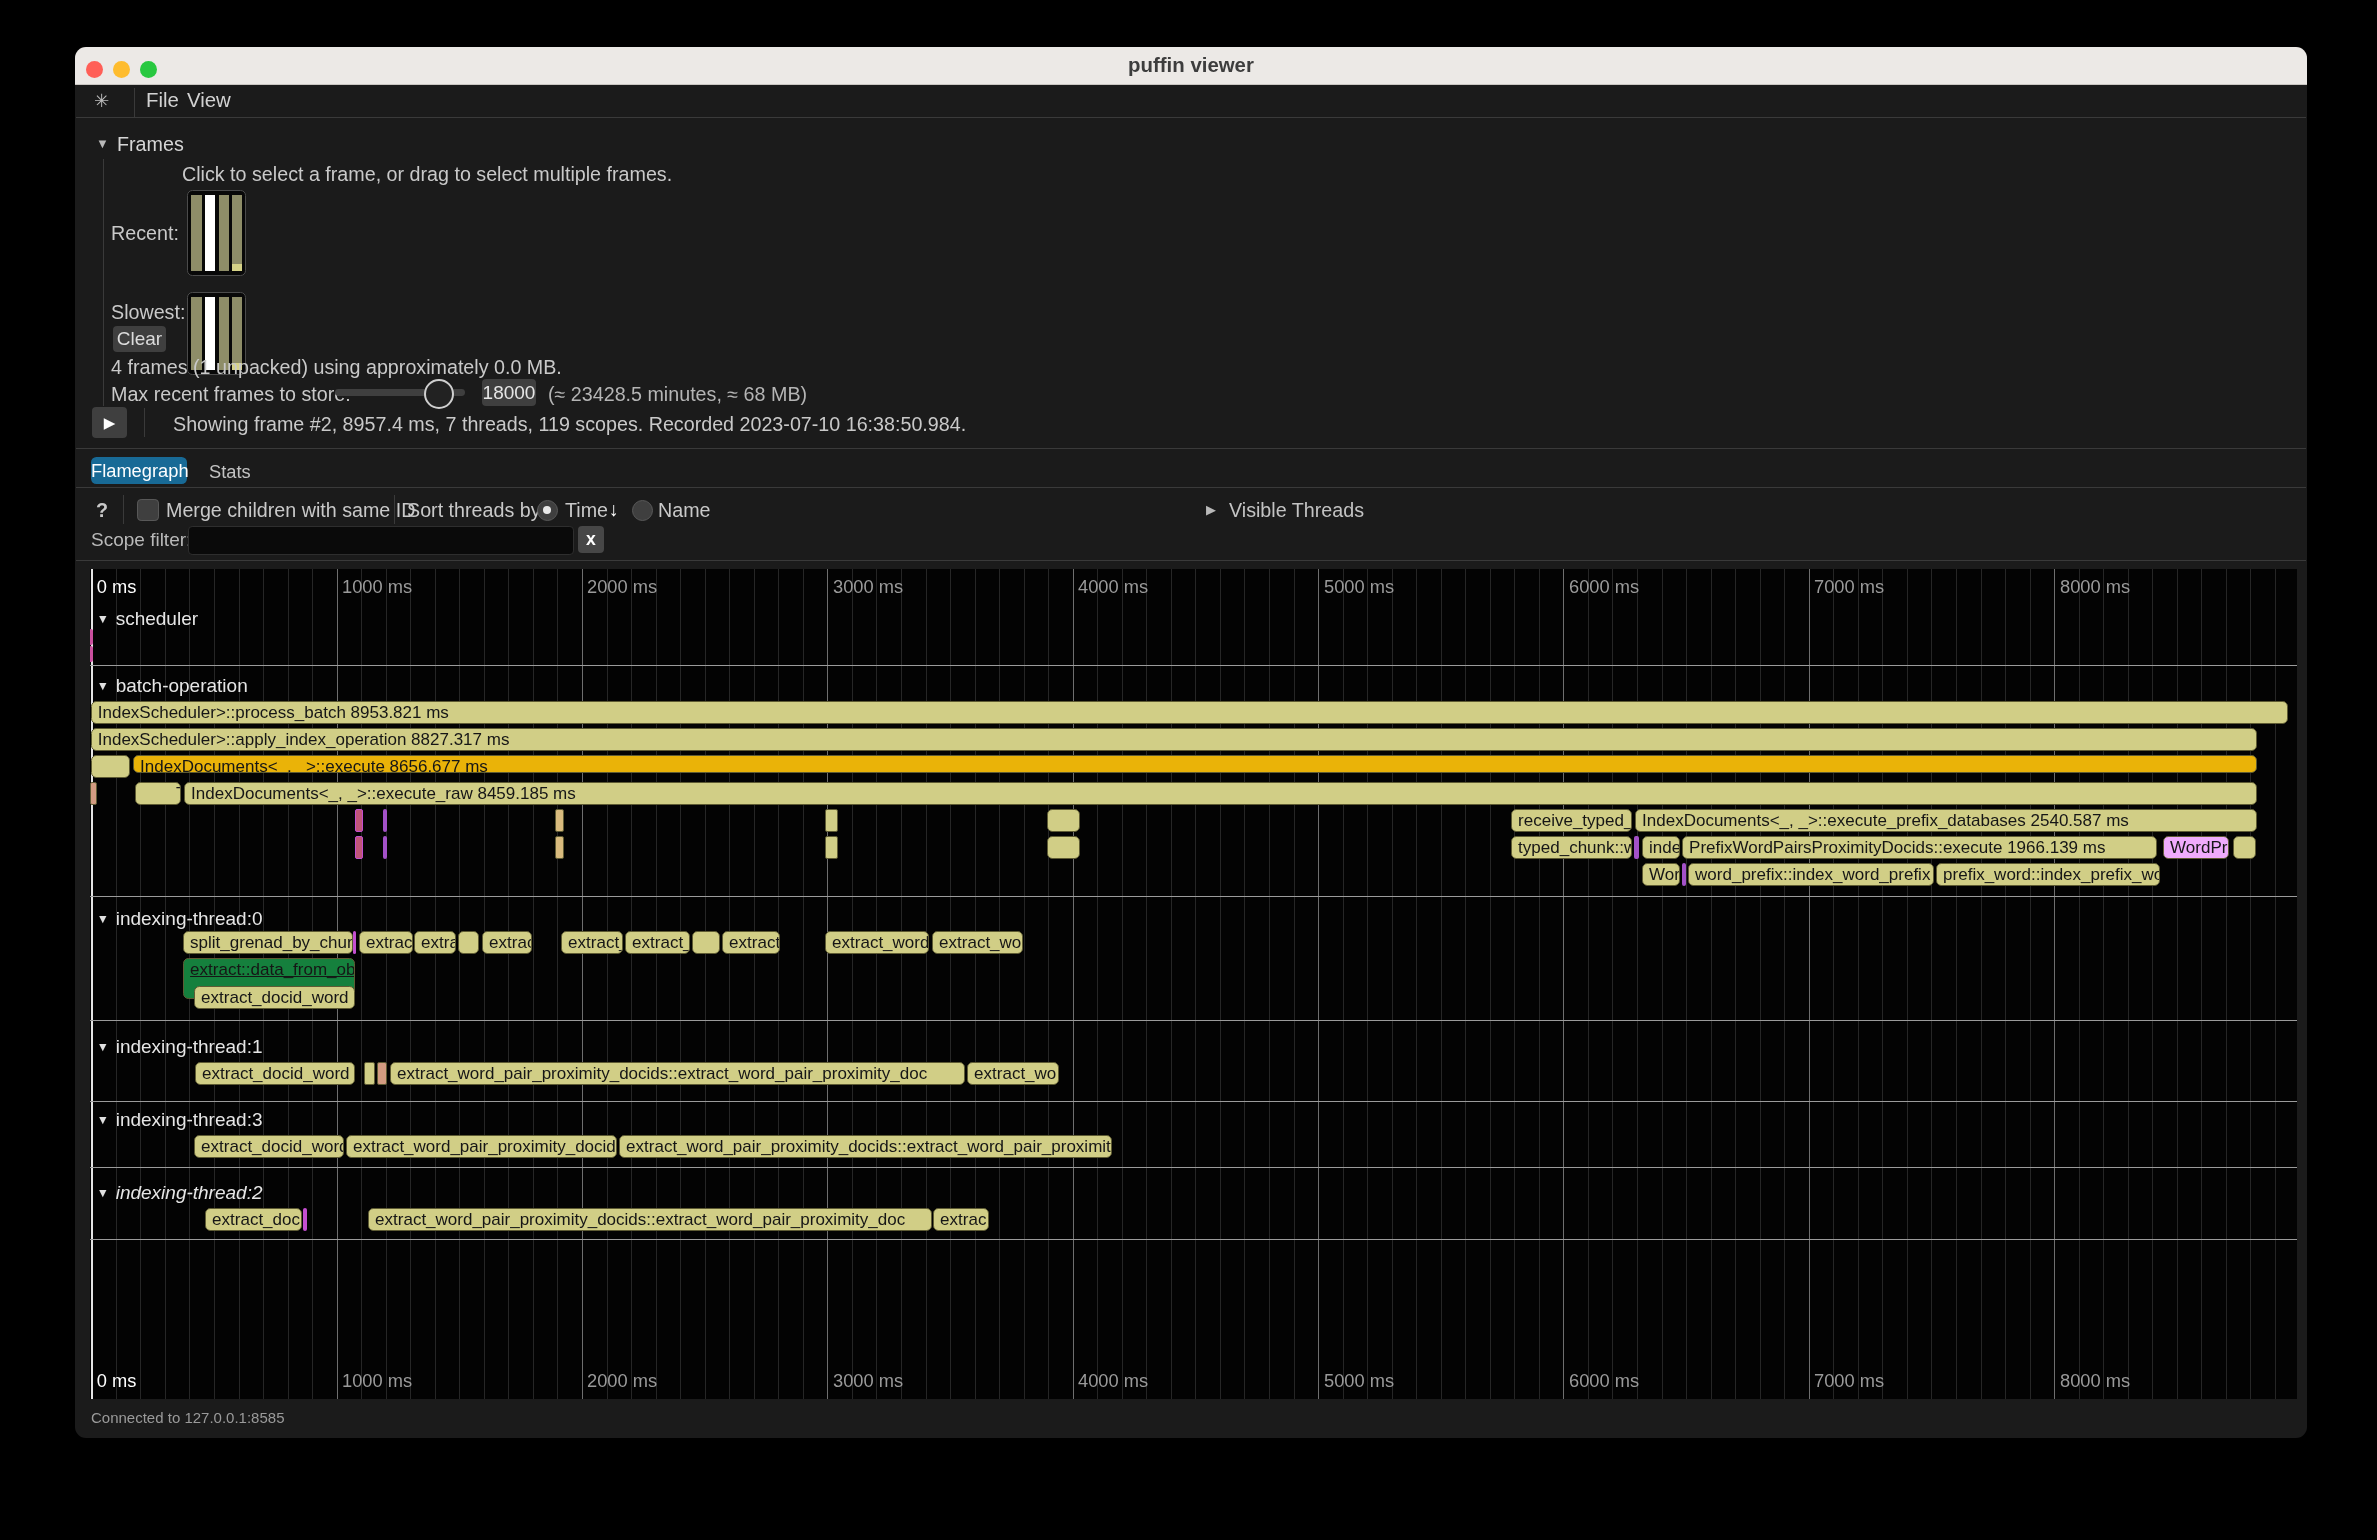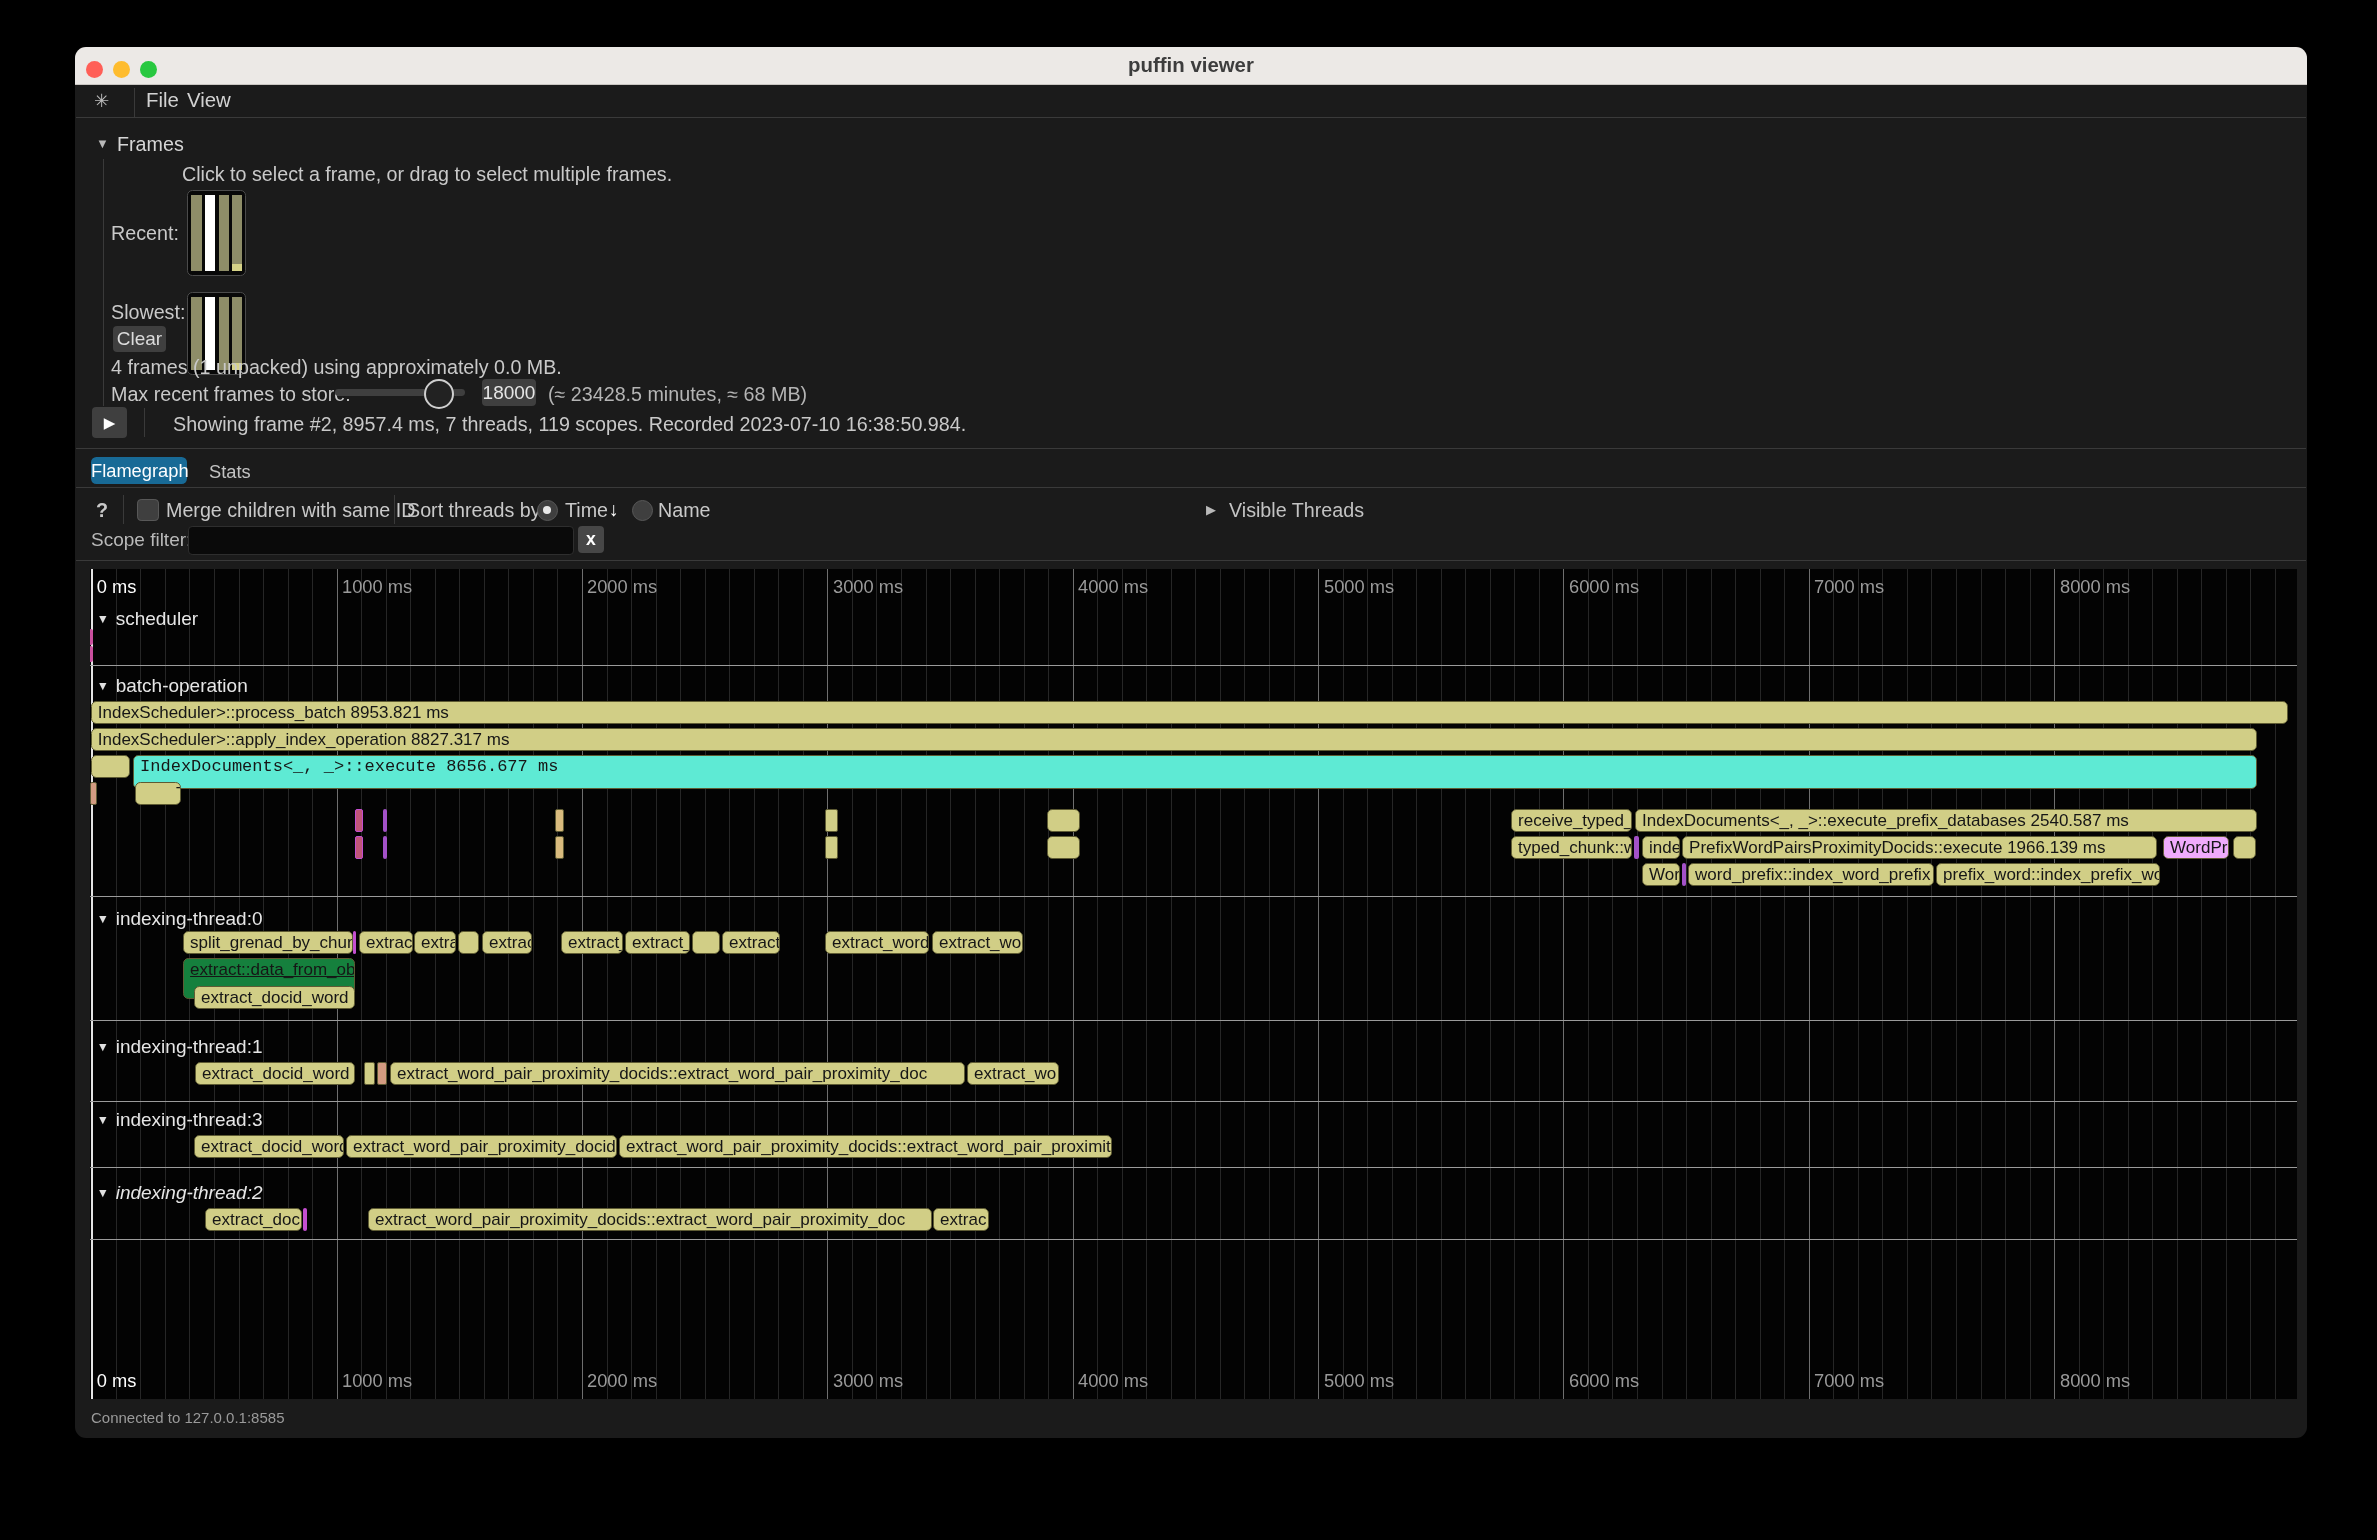--- a/index.html
+++ b/index.html
@@ -230,23 +230,24 @@
     <div class="axis-label" style="left: 1970px; top: 801px;">8000 ms</div>
     <div class="sec-head" style="left: 6.8px; top: 39px;"><span class="tri">▼</span><span>scheduler</span></div>
     <div class="sec-sep" style="top: 96px;"></div>
     <div class="bar" style="left: -0.7px; top: 60px; width: 3.4px; height: 16.3px; background: rgb(202, 79, 158); border-radius: 2px; padding-left: 0px; border: none;"></div>
     <div class="bar" style="left: -0.7px; top: 77px; width: 3.4px; height: 16.3px; background: rgb(202, 79, 158); border-radius: 2px; padding-left: 0px; border: none;"></div>
     <div class="sec-head" style="left: 6.8px; top: 106px;"><span class="tri">▼</span><span>batch-operation</span></div>
     <div class="sec-sep" style="top: 327px;"></div>
     <div class="bar" style="left: 0.7px; top: 132px; width: 2197px; height: 23px; background: rgb(209, 206, 134);">IndexScheduler&gt;::process_batch 8953.821 ms</div>
     <div class="bar" style="left: 0.7px; top: 159px; width: 2166px; height: 23px; background: rgb(209, 206, 134);">IndexScheduler&gt;::apply_index_operation 8827.317 ms</div>
     <div class="bar" style="left: 0.7px; top: 186px; width: 39px; height: 23px; background: rgb(209, 206, 134);"></div>
-    <div class="bar" style="left: 43px; top: 186px; width: 2124px; height: 34px; background: #5eead4; font-family: Liberation Mono, monospace;">IndexDocuments&lt;_, _&gt;::execute 8656.677 ms</div>
+    <div class="bar" style="left: 43px; top: 186px; width: 2124px; height: 18px; background: #eab308;">IndexDocuments&lt;_, _&gt;::execute 8656.677 ms</div>
     <div class="bar" style="left: 0px; top: 213px; width: 6.8px; height: 23px; background: rgb(211, 155, 129); border-radius: 2px; padding-left: 0px;"></div>
     <div class="bar" style="left: 45px; top: 213px; width: 46px; height: 23px; background: rgb(209, 206, 134); padding-left: 40px;">Trans</div>
+    <div class="bar" style="left: 94px; top: 213px; width: 2073px; height: 23px; background: rgb(209, 206, 134);">IndexDocuments&lt;_, _&gt;::execute_raw 8459.185 ms</div>
     <div class="bar" style="left: 265px; top: 240px; width: 7.5px; height: 23px; background: rgb(192, 85, 120); border-radius: 2px; padding-left: 0px; border: 1.4px solid rgb(196, 79, 208);"></div>
     <div class="bar" style="left: 293px; top: 240px; width: 4.1px; height: 23px; background: rgb(163, 81, 200); border-radius: 2px; padding-left: 0px; border: none;"></div>
     <div class="bar" style="left: 465px; top: 240px; width: 8.8px; height: 23px; background: rgb(217, 187, 126); border-radius: 2px; padding-left: 0px;"></div>
     <div class="bar" style="left: 735px; top: 240px; width: 13px; height: 23px; background: rgb(209, 206, 134); border-radius: 2px; padding-left: 0px;"></div>
     <div class="bar" style="left: 957px; top: 240px; width: 33px; height: 23px; background: rgb(209, 206, 134);"></div>
     <div class="bar" style="left: 1421px; top: 240px; width: 121px; height: 23px; background: rgb(209, 206, 134);">receive_typed_</div>
     <div class="bar" style="left: 1545px; top: 240px; width: 622px; height: 23px; background: rgb(209, 206, 134);">IndexDocuments&lt;_, _&gt;::execute_prefix_databases 2540.587 ms</div>
     <div class="bar" style="left: 265px; top: 267px; width: 7.5px; height: 23px; background: rgb(192, 85, 120); border-radius: 2px; padding-left: 0px; border: 1.4px solid rgb(196, 79, 208);"></div>
     <div class="bar" style="left: 293px; top: 267px; width: 4.1px; height: 23px; background: rgb(163, 81, 200); border-radius: 2px; padding-left: 0px; border: none;"></div>
     <div class="bar" style="left: 465px; top: 267px; width: 8.8px; height: 23px; background: rgb(217, 187, 126); border-radius: 2px; padding-left: 0px;"></div>

